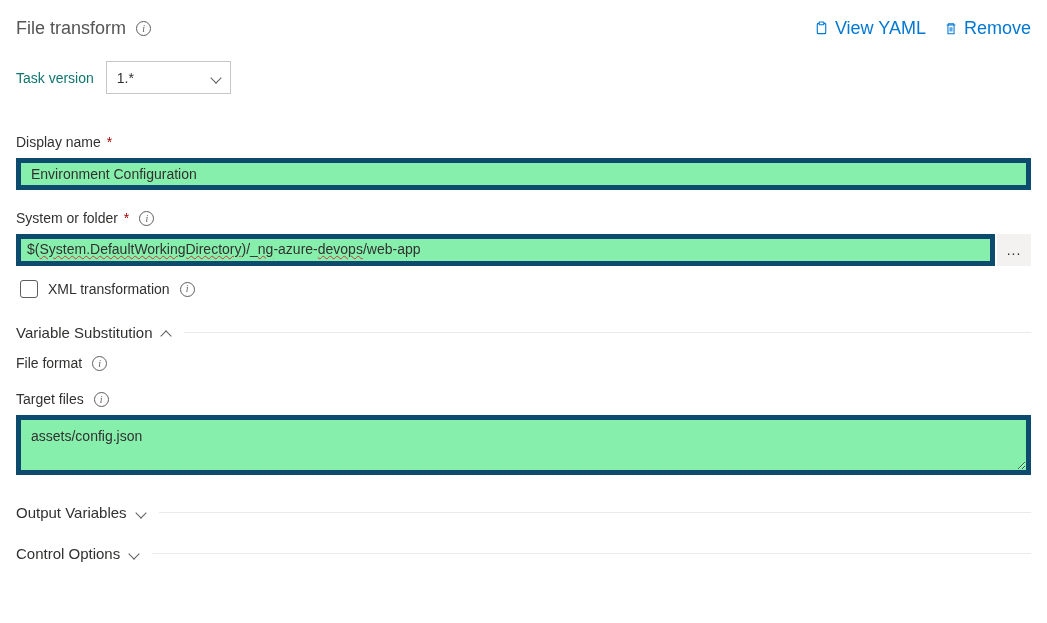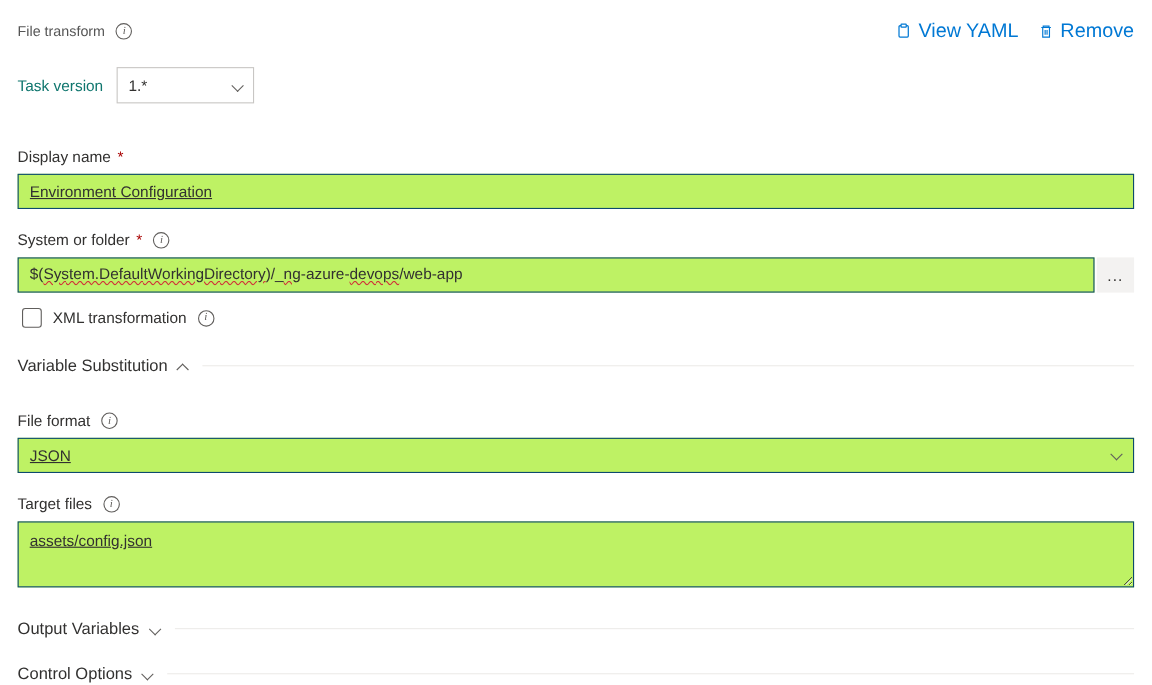--- a/index.html
+++ b/index.html
@@ -16,21 +16,21 @@
     justify-content: space-between;
     align-items: center;
     margin-bottom: 22px;
   }
   .header-left {
     display: flex;
     align-items: center;
     gap: 10px;
   }
   .page-title {
-    font-size: 13px;
+    font-size: 18px;
     font-weight: 400;
     color: #555;
   }
   .header-actions {
     display: flex;
     gap: 18px;
   }
   .action-link {
     display: inline-flex;
     align-items: center;
@@ -94,28 +94,27 @@
     justify-content: center;
     font-size: 10px;
     line-height: 1;
     color: #605e5c;
     font-style: italic;
     font-family: Georgia, serif;
     cursor: help;
   }
   .text-input, .select-input, .textarea-input {
     width: 100%;
-    border: 1px solid #0c4a6e;
+    border: 5px solid #0c4a6e;
     height: 32px;
     padding: 0 10px;
     font-family: inherit;
     font-size: 14px;
     color: #323130;
-    background: #bef264;
-    text-decoration: underline;
+    background: #86efac;
   }
   .textarea-input {
     height: 60px;
     padding: 8px 10px;
     resize: both;
   }
   .input-with-btn {
     display: flex;
     gap: 2px;
     align-items: stretch;
@@ -148,21 +147,21 @@
     cursor: pointer;
   }
   .section-header {
     display: flex;
     align-items: center;
     gap: 8px;
     font-size: 15px;
     color: #323130;
     padding: 6px 0;
     cursor: pointer;
-    margin-bottom: 27px;
+    margin-bottom: 8px;
   }
   .section-divider {
     flex: 1;
     height: 1px;
     background: #edebe9;
     margin-left: 6px;
   }
   .select-input-wrap {
     position: relative;
   }
@@ -259,24 +258,20 @@
   <span>Variable Substitution</span>
   <span class="chev up"></span>
   <span class="section-divider"></span>
 </div>
 
 <div class="field-block">
   <div class="field-label">
     <span>File format</span>
     <span class="info-icon">i</span>
   </div>
-  <div class="select-input-wrap">
-    <input type="text" readonly="" class="select-input text-input" value="JSON" style="">
-    <span class="chev"></span>
-  </div>
 </div>
 
 <div class="field-block">
   <div class="field-label">
     <span>Target files</span>
     <span class="info-icon">i</span>
   </div>
   <textarea class="textarea-input" style="">assets/config.json</textarea>
 </div>
 

